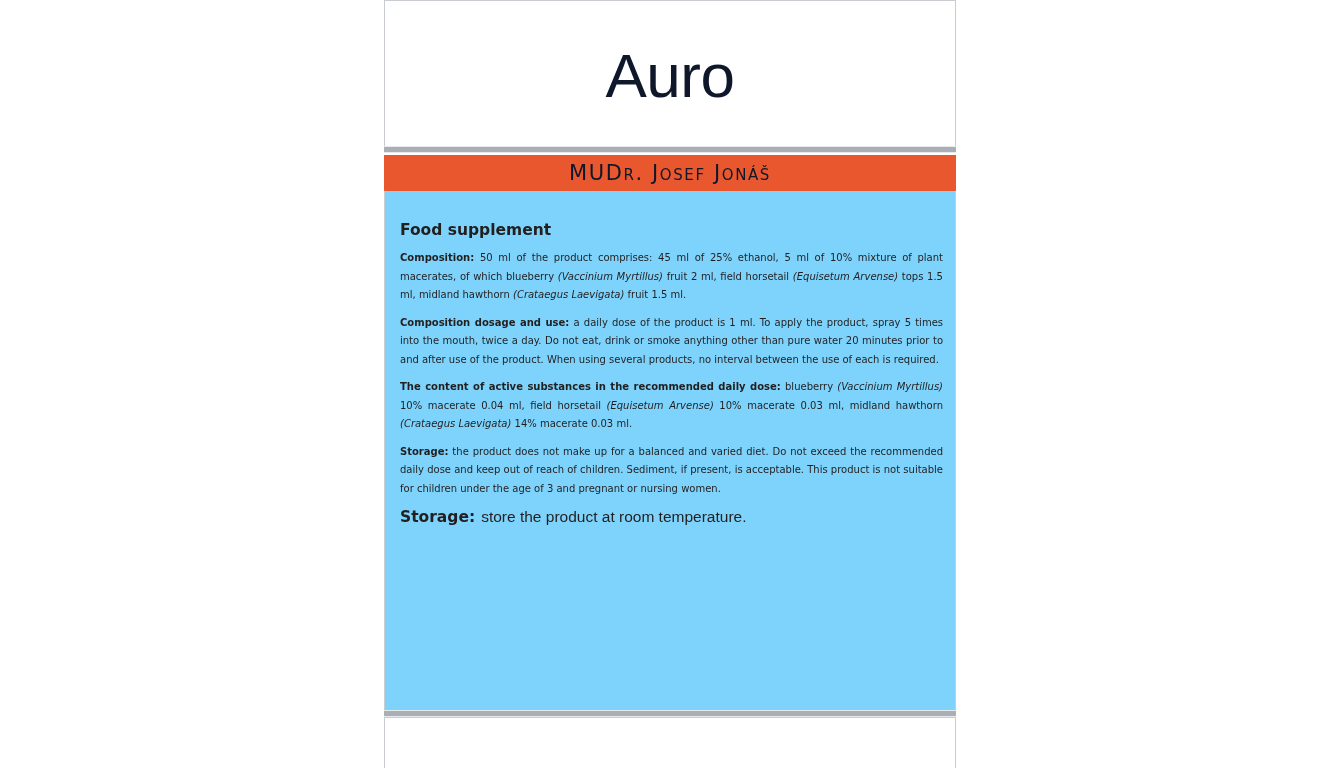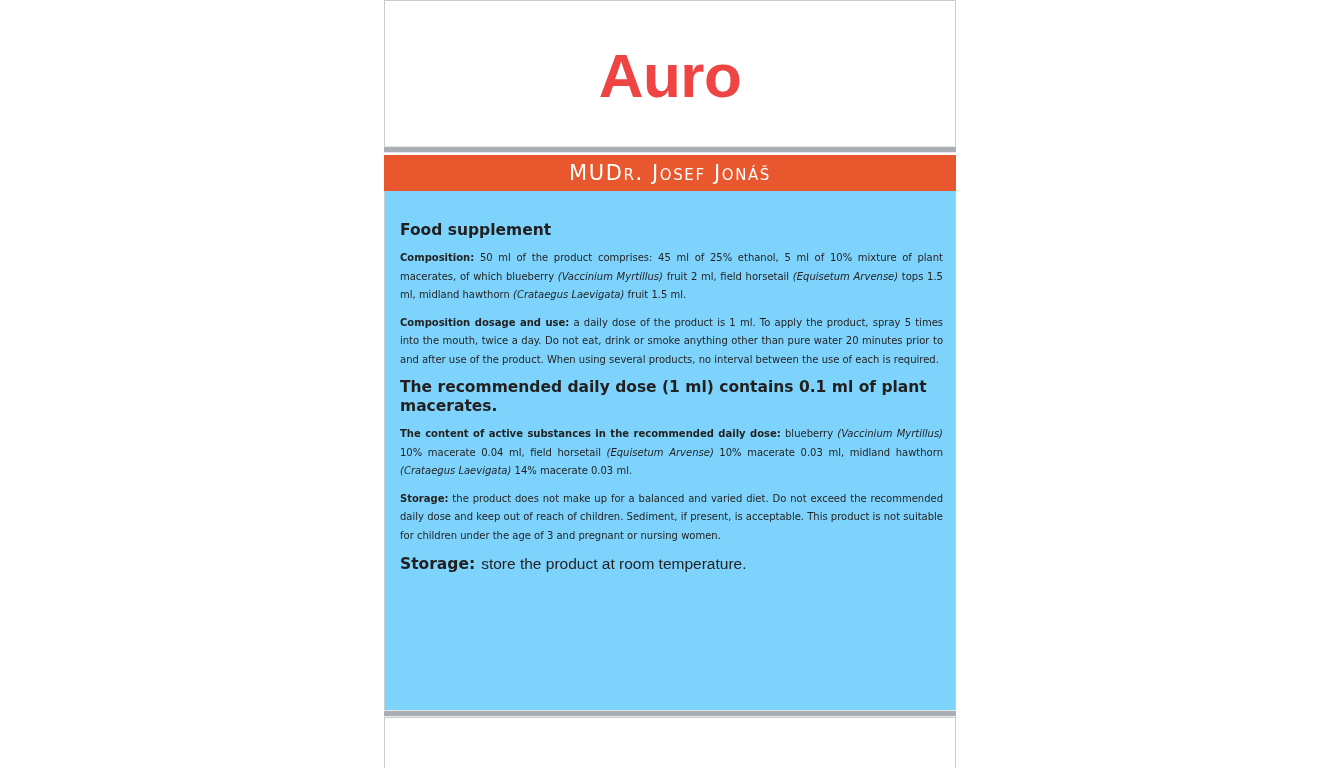--- a/index.html
+++ b/index.html
@@ -45,25 +45,25 @@
     border: 1px solid #c9cdd1;
     background: #ffffff;
   }
   .brand-title {
     position: absolute;
     left: 0;
     right: 0;
     top: 44px;
     text-align: center;
     font-family: "Liberation Sans", sans-serif;
-    font-weight: bold;
+    font-weight: normal;
     font-size: 62px;
     line-height: 1;
     letter-spacing: -0.5px;
-    color: #ef4444;
+    color: #0f172a;
   }
 
   
   .divider-bar {
     position: absolute;
     height: 7px;
     background: linear-gradient(to bottom,
                 #e6e8ea 0px, #e6e8ea 1px,
                 #a9afb5 1px, #a9afb5 6px,
                 #e8eaec 6px, #e8eaec 7px);
@@ -89,21 +89,21 @@
     background: #e8572e;
     display: flex;
     align-items: center;
     justify-content: center;
   }
   .author-name {
     font-family: "DejaVu Sans", sans-serif;
     font-size: 21px;
     font-variant: small-caps;
     letter-spacing: 1.6px;
-    color: #ffffff;
+    color: #0f172a;
     white-space: nowrap;
   }
 
   
   .info-panel {
     position: absolute;
     left: 0px;
     top: 191px;
     width: 572px;
     height: 521px;
@@ -194,21 +194,20 @@
 
 
         <p class="blk">
           <span class="b">Composition:</span><span> 50 ml of the product comprises: 45 ml of 25% ethanol, 5 ml of 10% mixture of plant macerates, of which blueberry </span><span class="i">(Vaccinium Myrtillus)</span><span> fruit 2 ml, field horsetail </span><span class="i">(Equisetum Arvense)</span><span> tops 1.5 ml, midland hawthorn </span><span class="i">(Crataegus Laevigata)</span><span> fruit 1.5 ml.</span>
         </p>
 
         <p class="blk">
           <span class="b">Composition dosage and use:</span><span> a daily dose of the product is 1 ml. To apply the product, spray 5 times into the mouth, twice a day. Do not eat, drink or smoke anything other than pure water 20 minutes prior to and after use of the product. When using several products, no interval between the use of each is required.</span>
         </p>
 
-        <p class="hd">The recommended daily dose (1 ml) contains 0.1 ml of plant macerates.</p>
 
         <p class="blk">
           <span class="b">The content of active substances in the recommended daily dose:</span>
           <span>blueberry </span><span class="i">(Vaccinium Myrtillus)</span><span> 10% macerate 0.04 ml, field horsetail </span><span class="i">(Equisetum Arvense)</span><span> 10% macerate 0.03 ml, midland hawthorn </span><span class="i">(Crataegus Laevigata)</span><span> 14% macerate 0.03 ml.</span>
         </p>
 
         <p class="blk">
           <span class="b">Storage:</span><span> the product does not make up for a balanced and varied diet. Do not exceed the recommended daily dose and keep out of reach of children. Sediment, if present, is acceptable. This product is not suitable for children under the age of 3 and pregnant or nursing women.</span>
         </p>
 

